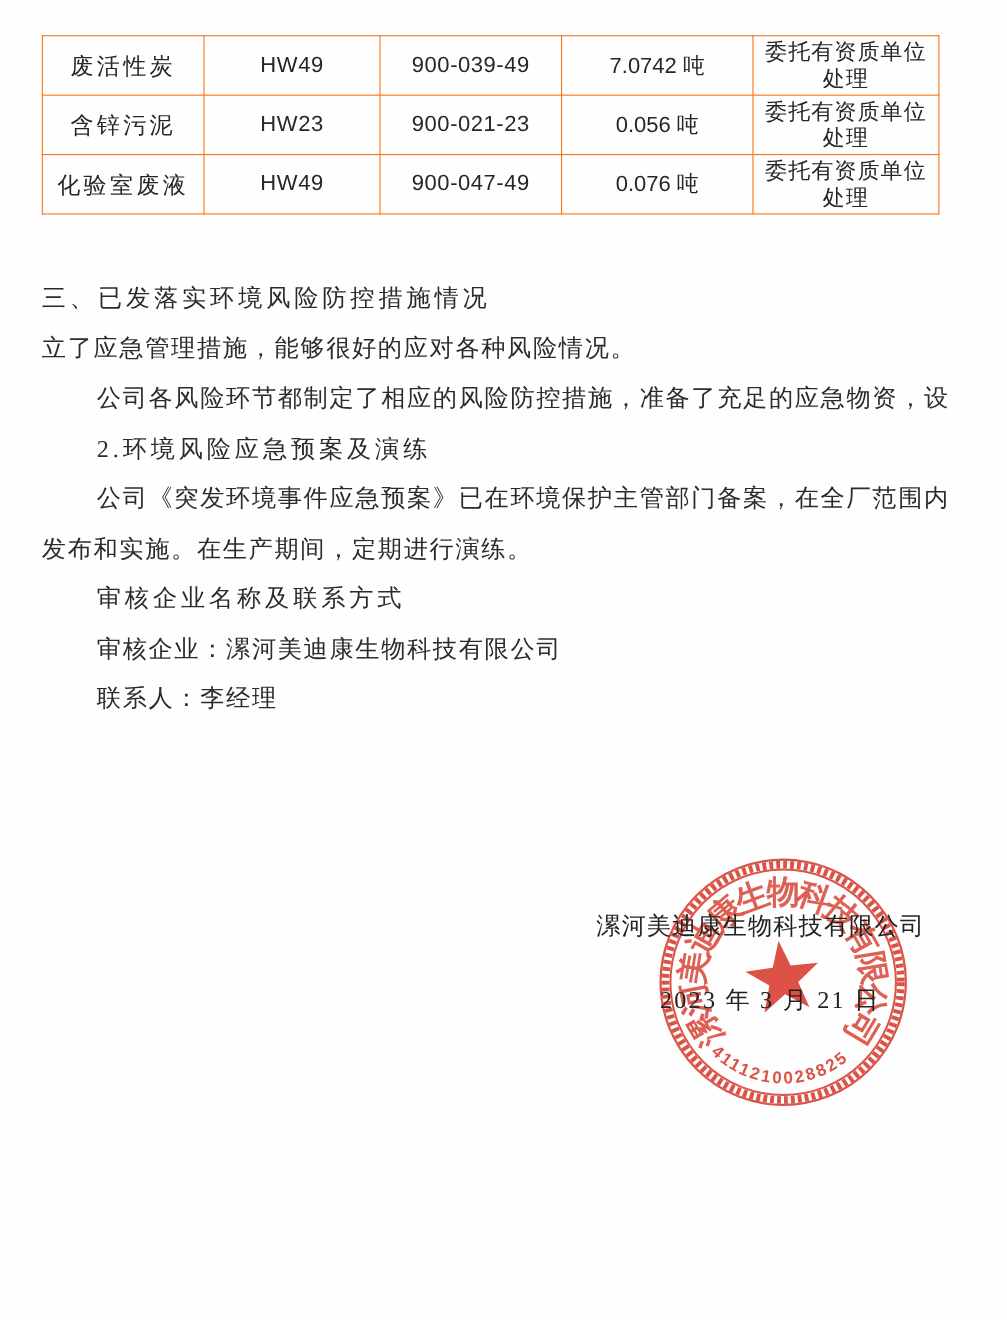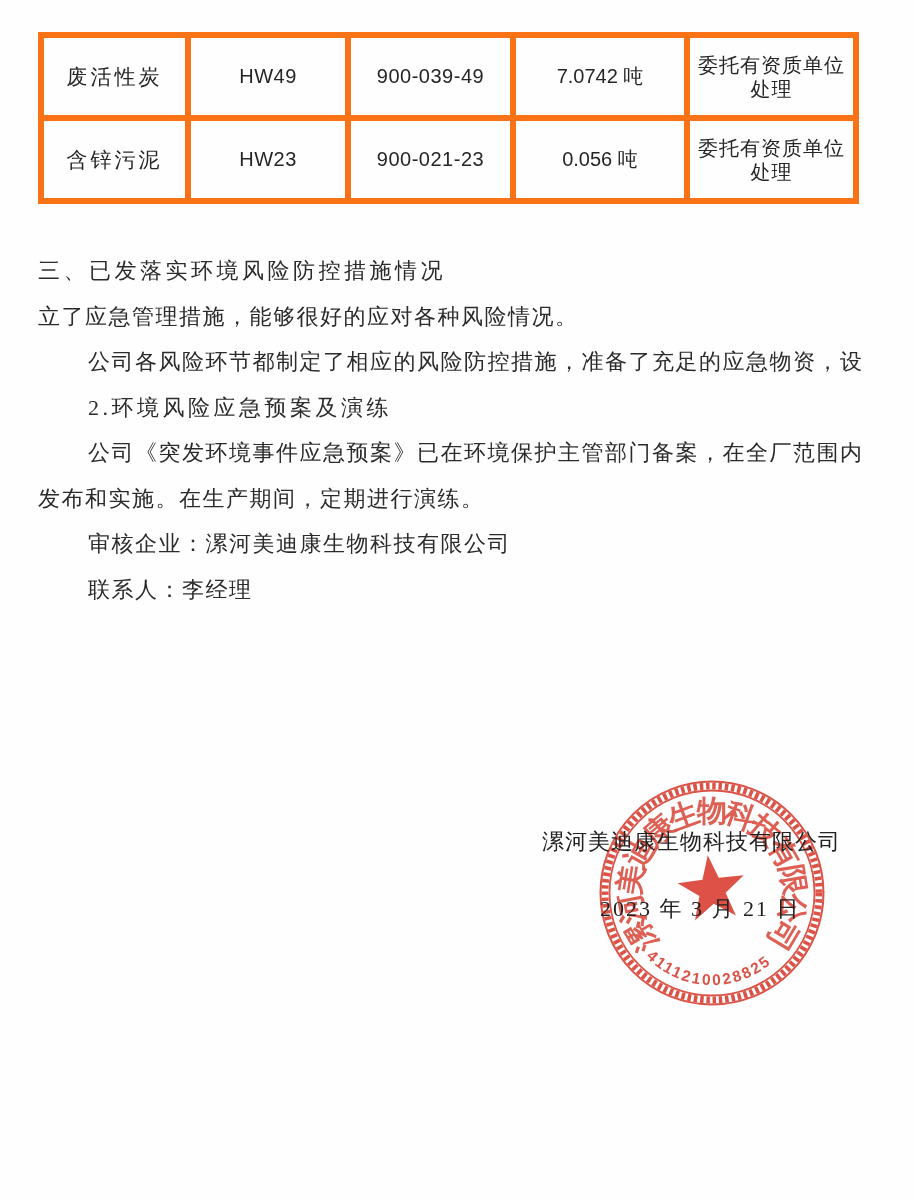--- a/index.html
+++ b/index.html
@@ -11,23 +11,23 @@
     font-family:"Liberation Serif","DejaVu Serif",serif;
     color:#2d2d2d;
   }
 
   
   .doc-table{
     position:absolute;left:38px;top:32px;width:815px;
     border-collapse:collapse;table-layout:fixed;
   }
   .doc-table td{
-    border:6px solid #f97316;
+    border:1px solid #f97316;
     text-align:center;vertical-align:middle;
-    height:53px;padding:12px 2px;
+    height:53px;padding:0 2px;
     color:#262626;
     margin-top:12px;
   }
   .cell-cn{font-family:"Liberation Serif","DejaVu Serif",serif;font-size:21px;letter-spacing:3px;}
   .cell-code{font-family:"Liberation Sans","DejaVu Sans",sans-serif;font-size:20px;letter-spacing:0.5px;}
   .cell-qty{font-family:"Liberation Sans","DejaVu Sans",sans-serif;font-size:20px;}
   .cell-disposal{font-family:"Liberation Serif","DejaVu Serif",serif;font-size:20px;line-height:24px;letter-spacing:1px;}
 
   
   .body-text{position:absolute;left:38px;top:248px;width:840px;}
@@ -72,30 +72,38 @@
         <td class="cell-qty">7.0742 吨</td>
         <td class="cell-disposal"><span>委托有资质单位</span><br><span>处理</span></td>
       </tr>
       <tr>
         <td class="cell-cn">含锌污泥</td>
         <td class="cell-code">HW23</td>
         <td class="cell-code">900-021-23</td>
         <td class="cell-qty">0.056 吨</td>
         <td class="cell-disposal"><span>委托有资质单位</span><br><span>处理</span></td>
       </tr>
+      <tr>
+        <td class="cell-cn">化验室废液</td>
+        <td class="cell-code">HW49</td>
+        <td class="cell-code">900-047-49</td>
+        <td class="cell-qty">0.076 吨</td>
+        <td class="cell-disposal"><span>委托有资质单位</span><br><span>处理</span></td>
+      </tr>
     </tbody>
   </table>
 
   <div class="body-text">
     <div class="line sp">三、已发落实环境风险防控措施情况</div>
     <div class="line">立了应急管理措施，能够很好的应对各种风险情况。</div>
     <div class="line ind">公司各风险环节都制定了相应的风险防控措施，准备了充足的应急物资，设</div>
     <div class="line ind sp">2.环境风险应急预案及演练</div>
     <div class="line ind">公司《突发环境事件应急预案》已在环境保护主管部门备案，在全厂范围内</div>
     <div class="line">发布和实施。在生产期间，定期进行演练。</div>
+    <div class="line ind sp">审核企业名称及联系方式</div>
     <div class="line ind">审核企业：漯河美迪康生物科技有限公司</div>
     <div class="line ind">联系人：李经理</div>
   </div>
 
   <div class="sig-company">漯河美迪康生物科技有限公司</div>
   <div class="sig-date">2023 年 3 月 21 日</div>
 
   <svg class="seal" viewBox="-118 -118 236 236">
     <circle cx="0" cy="0" r="111.5" fill="none" stroke="#d63a2c" stroke-width="2"></circle>
     <circle cx="0" cy="0" r="107" fill="none" stroke="#d63a2c" stroke-width="7" stroke-dasharray="3.5 2.8"></circle>

